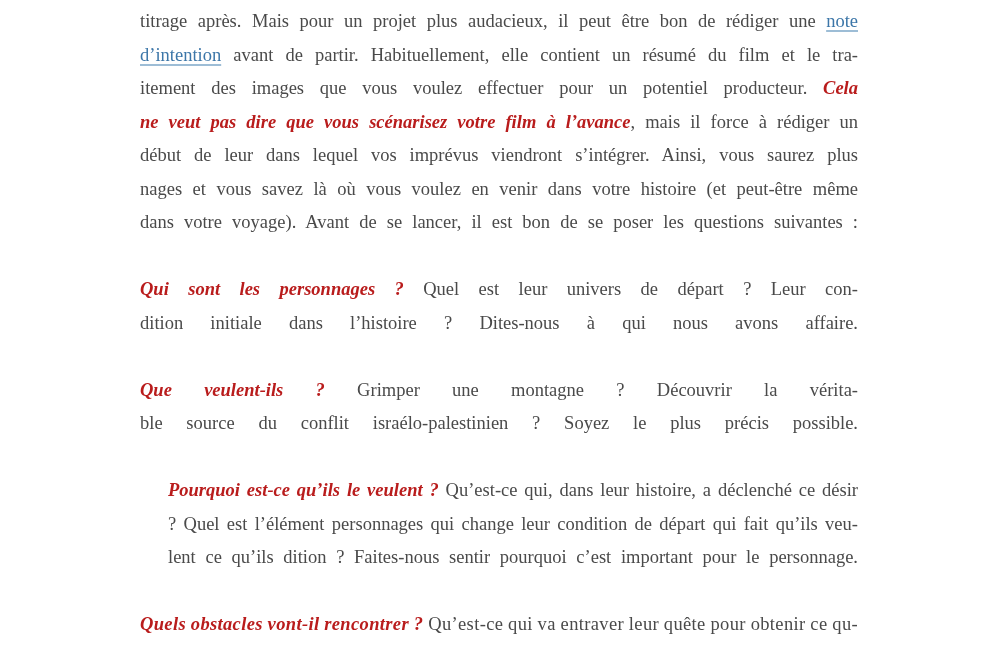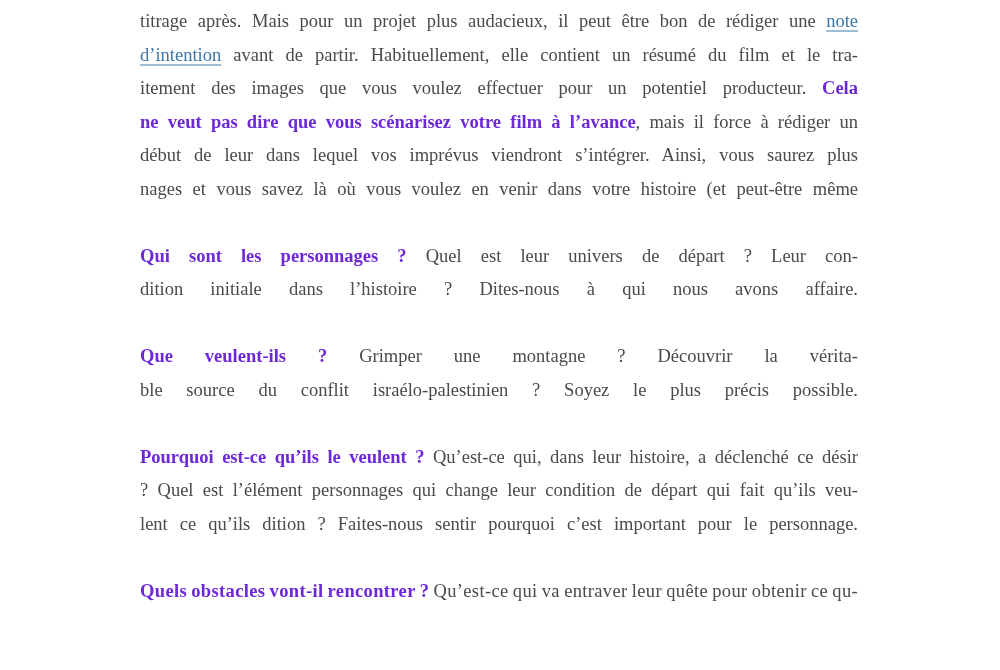--- a/index.html
+++ b/index.html
@@ -26,42 +26,43 @@
   }
   .para{margin:0 0 33.5px 0;}
   .para:last-child{margin-bottom:0;}
   .line{
     text-align:justify;
     text-align-last:justify;
     height:33.5px;
     overflow:visible;
   }
   .para.supertight .line{word-spacing:-3px;letter-spacing:0.35px;}
-  .para.tight .line{word-spacing:-0.5px;}
-  .bold-run{font-weight:bold;color:#6d28d9;}
+  .para.tight .line{word-spacing:-0.5px;margin-left:28px;}
+  .bold-run{font-weight:bold;color:#b91c1c;font-style:italic;}
   a.note-link{
     color:var(--link-color);
     text-decoration:underline;
     text-decoration-color:var(--link-underline);
     text-decoration-thickness:1.5px;
     text-underline-offset:3px;
     cursor:pointer;
   }
 </style>
 </head>
 <body>
 
 <main class="content">
     <div class="para normal">
       <div class="line"><span>titrage après. Mais pour un projet plus audacieux, il peut être bon de rédiger une </span><a class="note-link" href="#">note</a></div>
       <div class="line"><a class="note-link" href="#">d’intention</a><span> avant de partir. Habituellement, elle contient un résumé du film et le tra-</span></div>
       <div class="line"><span>itement des images que vous voulez effectuer pour un potentiel producteur. </span><span class="bold-run">Cela</span></div>
       <div class="line"><span class="bold-run">ne veut pas dire que vous scénarisez votre film à l’avance</span><span>, mais il force à rédiger un</span></div>
       <div class="line"><span>début de leur dans lequel vos imprévus viendront s’intégrer. Ainsi, vous saurez plus</span></div>
       <div class="line"><span>nages et vous savez là où vous voulez en venir dans votre histoire (et peut-être même</span></div>
+      <div class="line"><span>dans votre voyage). Avant de se lancer, il est bon de se poser les questions suivantes :</span></div>
     </div>
     <div class="para normal">
       <div class="line"><span class="bold-run">Qui sont les personnages ?</span><span> Quel est leur univers de départ ? Leur con-</span></div>
       <div class="line"><span>dition initiale dans l’histoire ? Dites-nous à qui nous avons affaire.</span></div>
     </div>
     <div class="para normal">
       <div class="line"><span class="bold-run">Que veulent-ils ?</span><span> Grimper une montagne ? Découvrir la vérita-</span></div>
       <div class="line"><span>ble source du conflit israélo-palestinien ? Soyez le plus précis possible.</span></div>
     </div>
     <div class="para tight">

